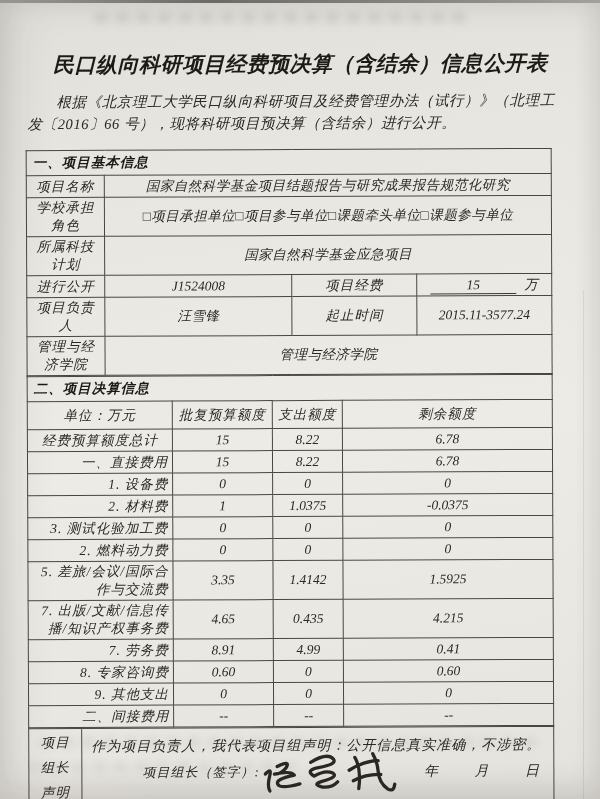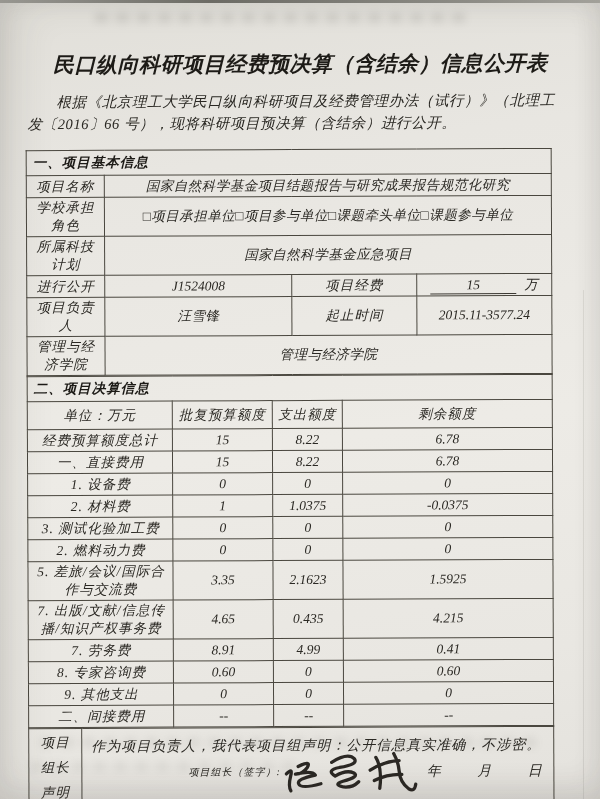--- a/index.html
+++ b/index.html
@@ -46,32 +46,32 @@
   table{border-collapse:collapse;width:525px;table-layout:fixed;background:transparent;}
   table{border:1.6px solid #3c3933;}
   td,th{border:1px solid #4a473f;overflow:hidden;}
   th.bar{
     text-align:left;font-family:"Liberation Sans","DejaVu Sans",sans-serif;
     font-size:13.5px;font-weight:bold;letter-spacing:1px;
     padding:3px 6px;color:#1c1a16;height:16px;
   }
   td{font-size:13.5px;text-align:center;padding:1px 4px;height:19px;color:#2b2924;letter-spacing:.5px;}
   td.lbl{letter-spacing:1px;border-radius:8px;}
-  td.left{text-align:center;padding-left:5px;}
+  td.left{text-align:right;padding-left:5px;}
   .num{font-family:"Liberation Serif",serif;letter-spacing:0;}
   .t2-head td{height:25px;letter-spacing:1px;margin-left:20px;}
   .uline{
     display:inline-block;min-width:86px;border-bottom:1.2px solid #3c3933;
     text-align:center;line-height:16px;margin-right:8px;
   }
   .decl-lbl{line-height:25px;letter-spacing:1px;vertical-align:middle;}
   .decl-cell{padding:0;vertical-align:top;}
   .statement{text-align:left;padding:9px 8px 0 9px;font-size:14px;letter-spacing:1px;}
   .sign-row{display:flex;align-items:center;margin:0 0 2px;}
-  .sign-label{margin-left:106px;font-size:10px;letter-spacing:1px;white-space:nowrap;}
+  .sign-label{margin-left:60px;font-size:13px;letter-spacing:1px;white-space:nowrap;}
   .signature{width:148px;height:52px;margin:-6px 0 -12px -2px;flex:0 0 auto;}
   .dates{margin-left:auto;display:flex;gap:36px;font-size:14px;margin-right:14px;}
   .mt{margin-top:0px;}
 </style>
 </head>
 <body>
 
 <div class="photo">
   <div class="bleed b1"></div>
   <div class="bleed b2"></div>
@@ -174,21 +174,21 @@
       </tr>
       <tr>
         <td class="lbl left">2. 燃料动力费</td>
         <td class="num">0</td>
         <td class="num">0</td>
         <td class="num">0</td>
       </tr>
       <tr>
         <td class="lbl left">5. 差旅/会议/国际合作与交流费</td>
         <td class="num">3.35</td>
-        <td class="num">2.1623</td>
+        <td class="num">1.4142</td>
         <td class="num">1.5925</td>
       </tr>
       <tr>
         <td class="lbl left">7. 出版/文献/信息传播/知识产权事务费</td>
         <td class="num">4.65</td>
         <td class="num">0.435</td>
         <td class="num">4.215</td>
       </tr>
       <tr>
         <td class="lbl left">7. 劳务费</td>

